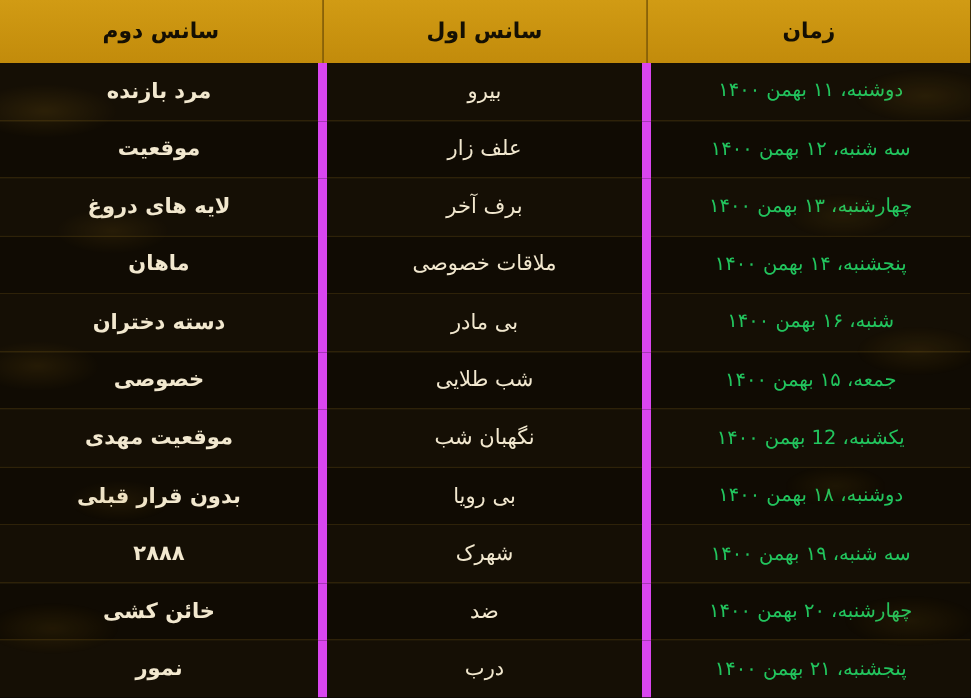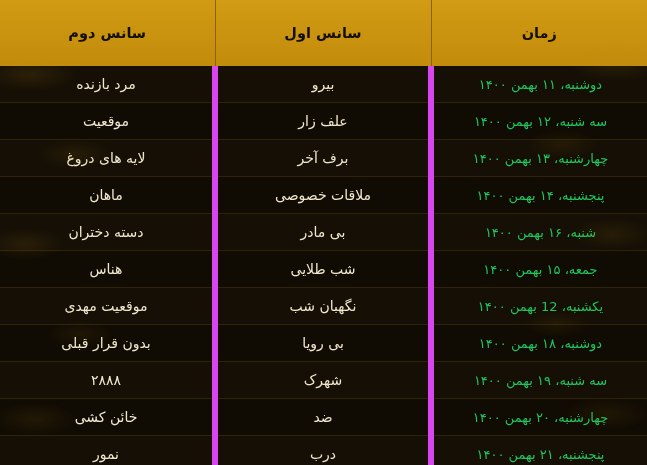--- a/index.html
+++ b/index.html
@@ -24,21 +24,21 @@
   .schedule-table col.col-first  { width: 216px; }
   .schedule-table col.col-second { width: 215px; }
 
   thead th {
     background: #c8910f;
     background: linear-gradient(180deg, #d19b14 0%, #c28b0b 100%);
     color: #140f03;
     font-size: 14.5px;
     font-weight: bold;
     height: 34px;
-    padding: 16px;
+    padding: 4px;
     text-align: center;
     vertical-align: middle;
     border-left: 1px solid #8a6207;
     border-right: 1px solid #8a6207;
     letter-spacing: 0.2px;
   }
   thead th:first-child { border-right: none; margin-left: 32px; }
   thead th:last-child  { border-left: none; }
 
   tbody td {
@@ -58,20 +58,21 @@
     text-overflow: ellipsis;
   }
   tbody tr:last-child td { border-bottom: none; }
   tbody td.cell-time {
     color: #22c55e;
     font-size: 13px;
     border-right: none;
   }
   tbody td.cell-second {
     border-left: none;
+    font-weight: bold;
   }
   tbody tr:nth-child(odd) td  { background-color: #150f05; }
   tbody tr:nth-child(even) td { background-color: #100b03; }
 
   
   .wash {
     position: absolute;
     top: 34px;
     left: 0;
     width: 130px;
@@ -136,21 +137,21 @@
         <td class="cell-second">ماهان</td>
       </tr>
       <tr>
         <td class="cell-time">شنبه، ۱۶ بهمن ۱۴۰۰</td>
         <td class="cell-first">بی مادر</td>
         <td class="cell-second">دسته دختران</td>
       </tr>
       <tr>
         <td class="cell-time">جمعه، ۱۵ بهمن ۱۴۰۰</td>
         <td class="cell-first">شب طلایی</td>
-        <td class="cell-second">هناس</td>
+        <td class="cell-second">خصوصی</td>
       </tr>
       <tr>
         <td class="cell-time">یکشنبه، 12 بهمن ۱۴۰۰</td>
         <td class="cell-first">نگهبان شب</td>
         <td class="cell-second">موقعیت مهدی</td>
       </tr>
       <tr>
         <td class="cell-time">دوشنبه، ۱۸ بهمن ۱۴۰۰</td>
         <td class="cell-first">بی رویا</td>
         <td class="cell-second">بدون قرار قبلی</td>

